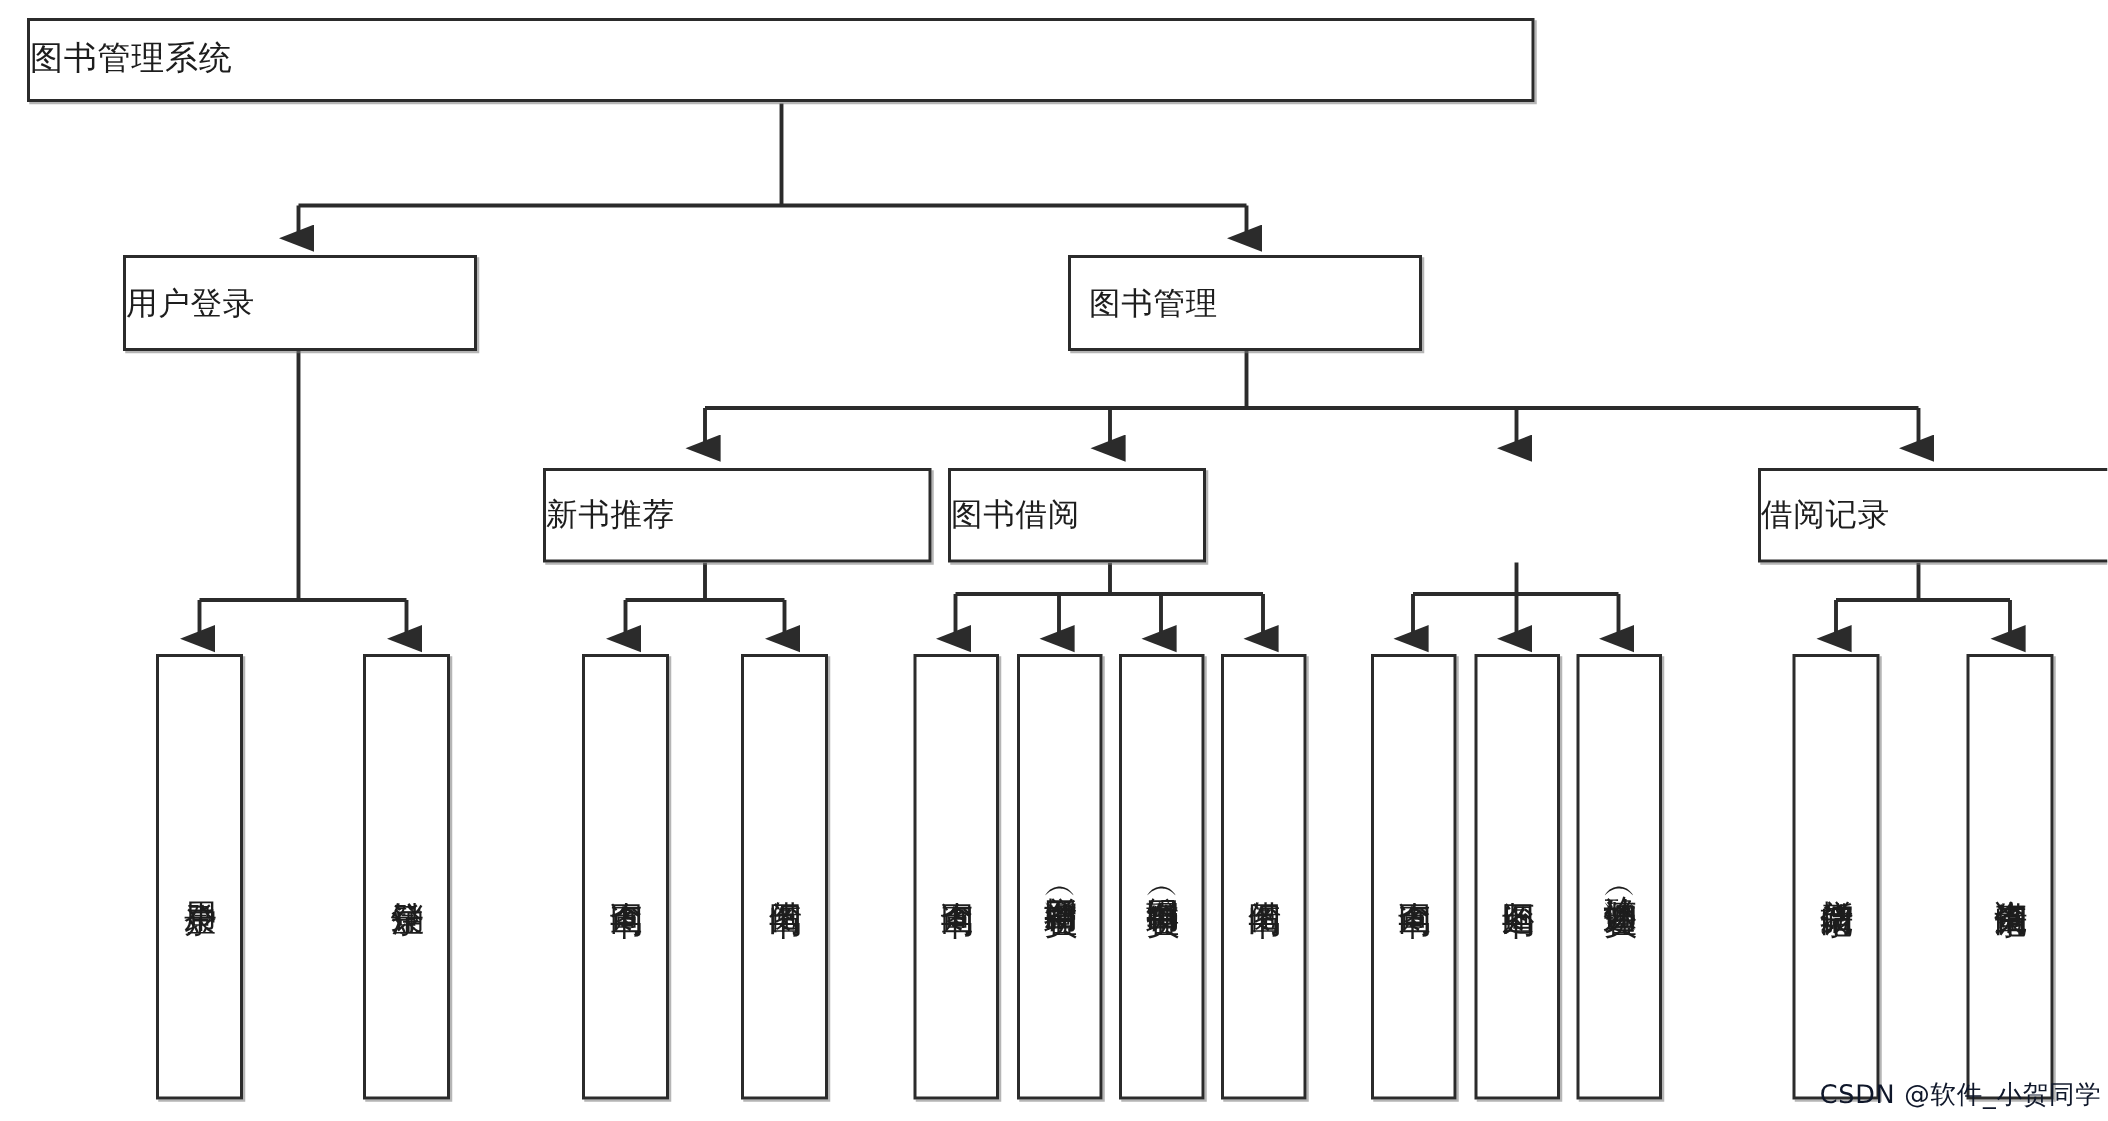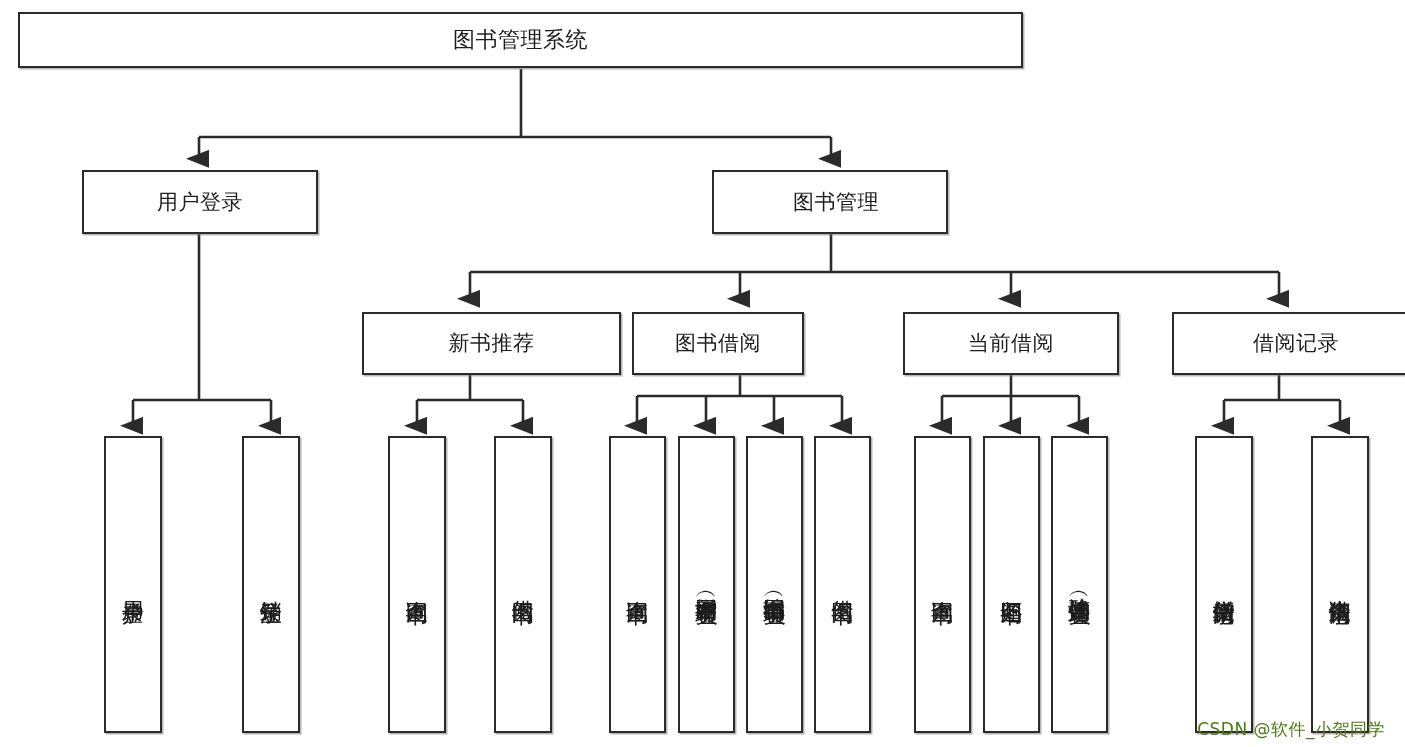--- a/index.html
+++ b/index.html
@@ -25,21 +25,20 @@
     height: 747px;
     pointer-events: none;
   }
   .node {
     position: absolute;
     box-sizing: border-box;
     background: #ffffff;
     border: 2px solid #2b2b2b;
     display: flex;
     align-items: center;
-    justify-content: center;
     box-shadow: 1.5px 1.5px 0 rgba(120,120,120,0.55);
   }
   .node .label {
     font-size: 21px;
     color: #1d1d1d;
     line-height: 1.25;
     letter-spacing: 0.5px;
     white-space: nowrap;
   }
   .node.root .label { font-size: 22px; }
@@ -51,24 +50,24 @@
     writing-mode: vertical-rl;
     text-orientation: upright;
     font-size: 22px;
     line-height: 1.15;
     letter-spacing: 1px;
     white-space: nowrap;
     max-height: 280px;
   }
   #watermark {
     position: absolute;
-    right: 20px;
+    right: 4px;
     bottom: 6px;
     font-size: 17px;
-    color: #4d7c0f;
+    color: #0f172a;
     letter-spacing: 0.5px;
     user-select: none;
   }
 </style>
 </head>
 <body>
 
 <div id="canvas">
 
   <svg class="edges" viewBox="0 0 1405 747">
@@ -131,23 +130,20 @@
   <div class="node" style="left:712px; top:170px; width:236px; height:64px;padding-left:12px;">
     <span class="label">图书管理</span>
   </div>
 
   <div class="node" style="left:362px; top:312px; width:259px; height:63px;">
     <span class="label">新书推荐</span>
   </div>
   <div class="node" style="left:632px; top:312px; width:172px; height:63px;">
     <span class="label">图书借阅</span>
   </div>
-  <div class="node" style="left:903px; top:312px; width:216px; height:63px;">
-    <span class="label">当前借阅</span>
-  </div>
   <div class="node" style="left:1172px; top:312px; width:248px; height:63px;">
     <span class="label">借阅记录</span>
   </div>
 
   <div class="node leaf" style="left:104px; top:436px; width:58px; height:297px;">
     <span class="label">用户登录</span>
   </div>
   <div class="node leaf" style="left:242px; top:436px; width:58px; height:297px;">
     <span class="label">注销登录</span>
   </div>

